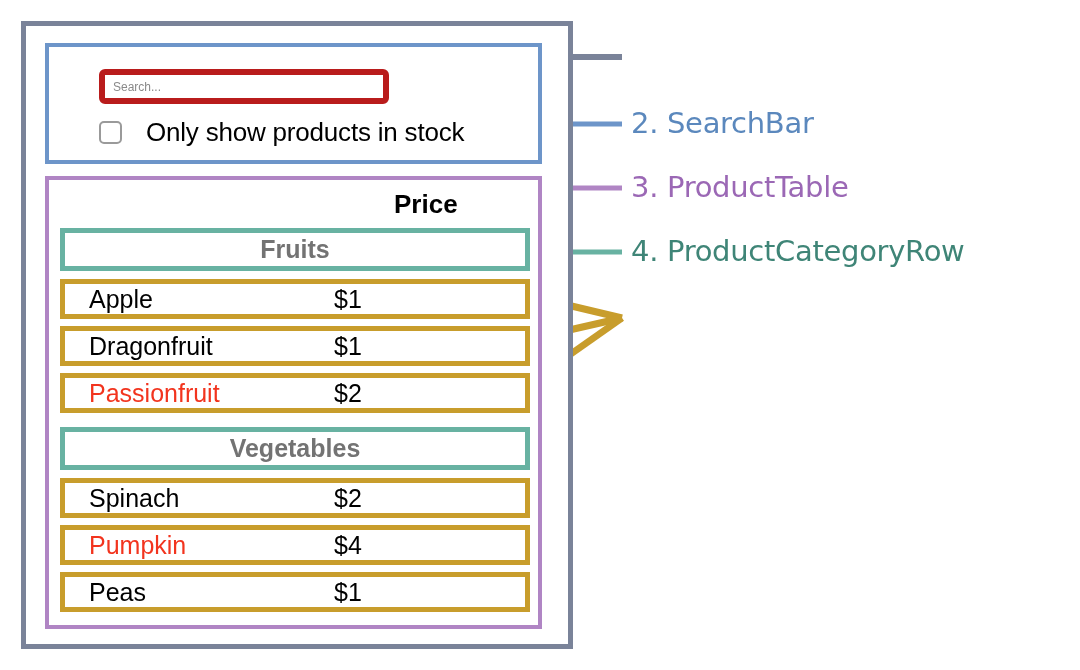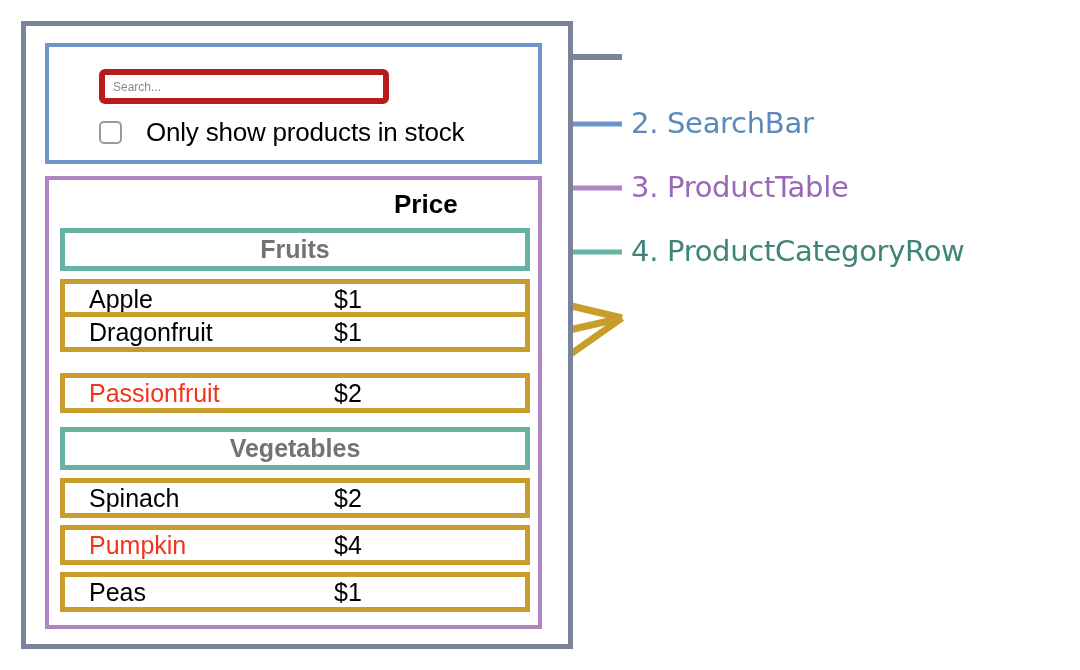--- a/index.html
+++ b/index.html
@@ -138,21 +138,21 @@
 
       <div class="row cat-row" style="top:48px;">
         <div class="cat-label">Fruits</div>
       </div>
 
       <div class="row prod-row" style="top:99px;">
         <div class="cell-name">Apple</div>
         <div class="cell-price">$1</div>
       </div>
 
-      <div class="row prod-row" style="top:132px;">
+      <div class="row prod-row" style="top:146px;">
         <div class="cell-name">Dragonfruit</div>
         <div class="cell-price">$1</div>
       </div>
 
       <div class="row prod-row out-of-stock" style="top:193px;">
         <div class="cell-name">Passionfruit</div>
         <div class="cell-price">$2</div>
       </div>
 
       <div class="row cat-row" style="top:247px;">

